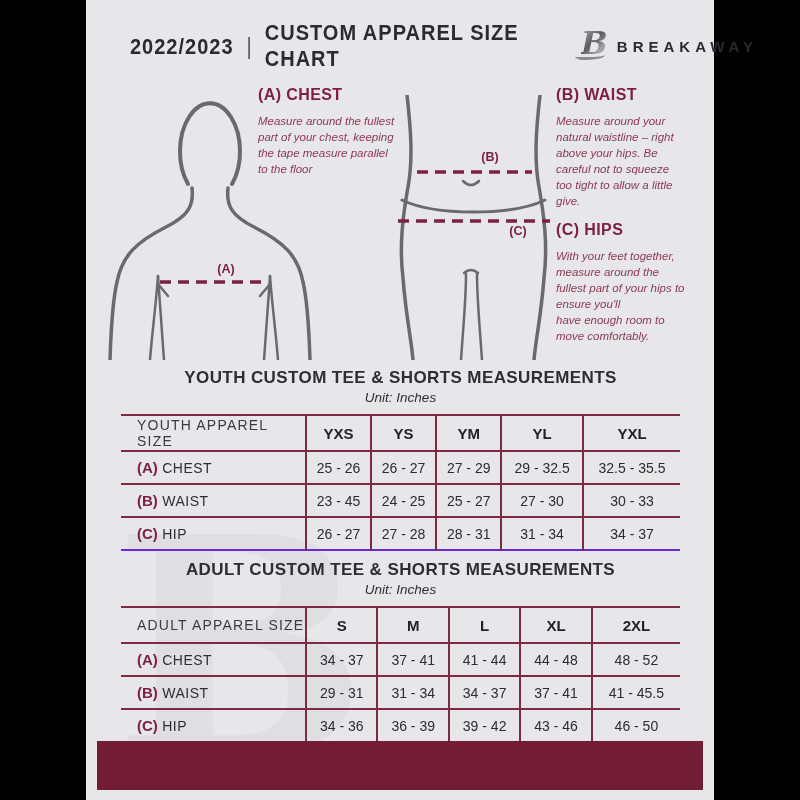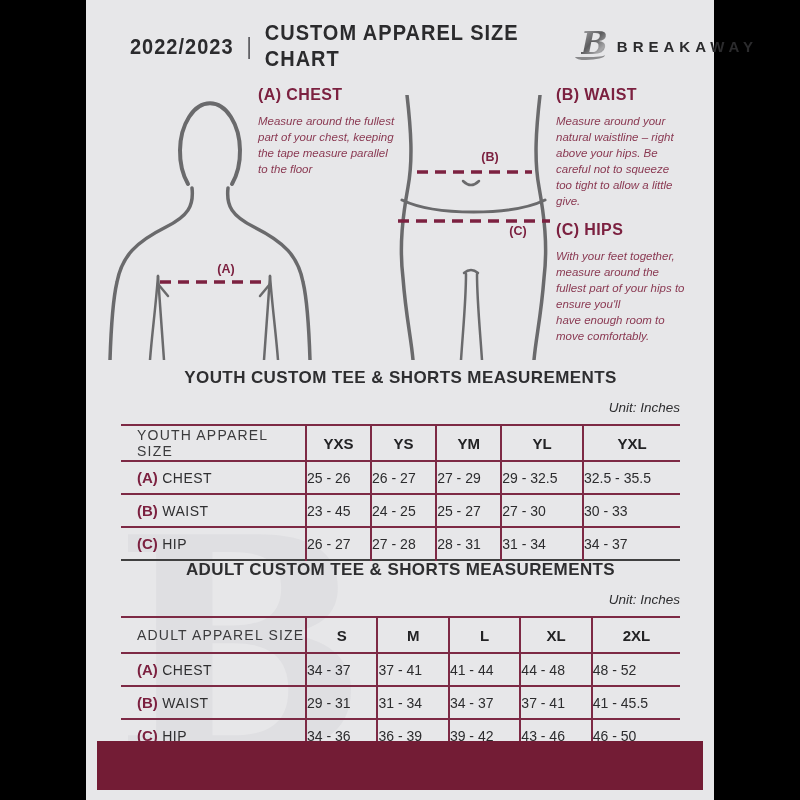--- a/index.html
+++ b/index.html
@@ -72,32 +72,32 @@
   .instr p {
     font-size:11.5px; font-style:italic; color:#8a3952; line-height:1.4;
     white-space:pre-line;
   }
 
   
   .tbl-section { position:absolute; left:35px; width:559px; text-align:center; }
   .sec-youth { top:368px; }
   .sec-adult { top:560px; }
   .tbl-title { font-size:17px; font-weight:700; color:#2e2e30; letter-spacing:0.4px; }
-  .tbl-unit  { font-size:13.5px; font-style:italic; color:#2e2e30; margin-top:12px;text-align:right; }
+  .tbl-unit  { font-size:13.5px; font-style:italic; color:#2e2e30; margin-top:2px; }
   table { width:100%; border-collapse:collapse; margin-top:9px;
-          border-top:2px solid #7d2a45; border-bottom:2px solid #404040; }
+          border-top:2px solid #7d2a45; border-bottom:2px solid #6d28d9; }
   thead tr { border-bottom:2px solid #7d2a45; }
   tbody tr { border-bottom:2px solid #7d2a45; }
   tbody tr:last-child { border-bottom:none; }
   th, td { border-left:2px solid #7d2a45; height:33px; vertical-align:middle; }
   th.label-col, td.label-col { border-left:none; text-align:left; padding-left:16px; width:185px; }
   thead th { height:36px; }
   th.label-col { font-weight:400; font-size:14px; color:#3b3b3d; letter-spacing:1.2px; }
   th.size-col { font-weight:700; font-size:15px; color:#232325; }
-  td { font-size:14px; color:#2c2c2e; text-align:left; }
+  td { font-size:14px; color:#2c2c2e; text-align:center; }
   td.label-col .prefix { font-weight:700; color:#7c2140; font-size:15px; }
   td.label-col .rowlabel { color:#2f2f31; font-size:14px; letter-spacing:0.5px; }
 
   
   .footer-bar {
     position:absolute; left:11px; top:741px; width:606px; height:49px;
     background:#731c35; z-index:2;
   }
 </style>
 </head>

